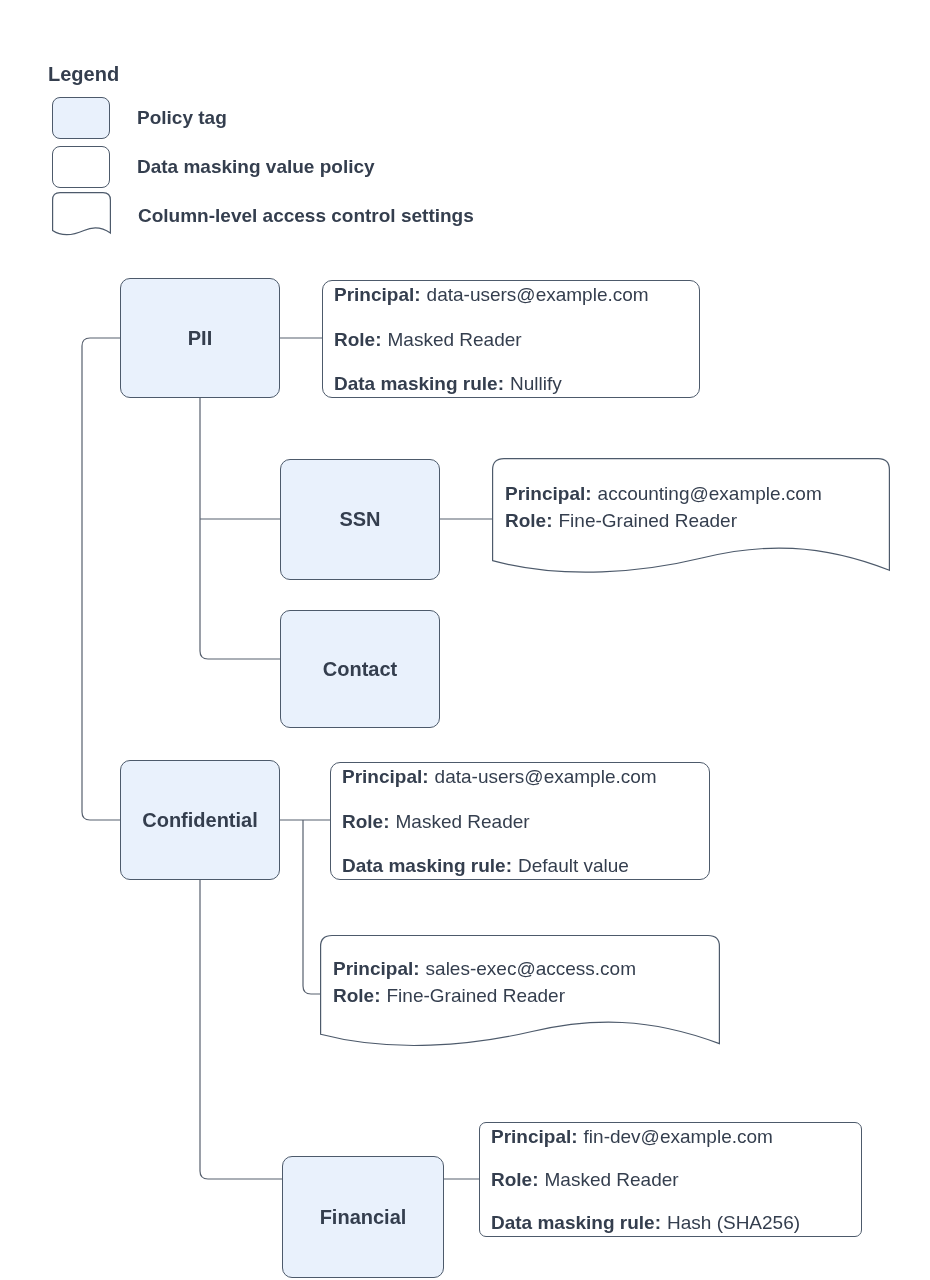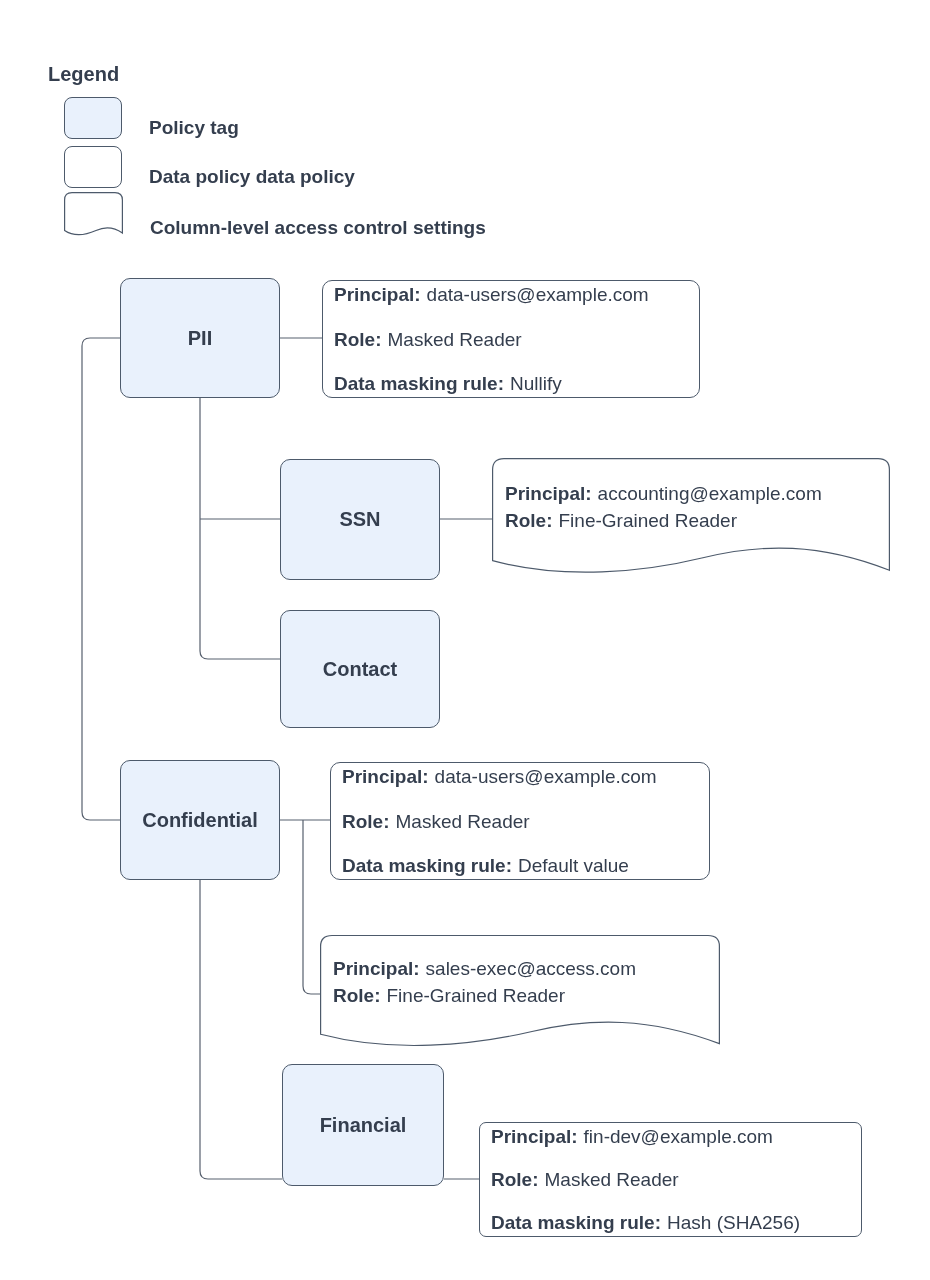--- a/index.html
+++ b/index.html
@@ -12,21 +12,21 @@
     overflow:hidden;
   }
   svg.connectors{position:absolute;left:0;top:0;width:930px;height:1280px;}
   svg.connectors path{fill:none;stroke:#57606e;stroke-width:1.2px;}
 
   
   .legend-heading{
     position:absolute;left:48px;top:63px;
     font-size:20px;font-weight:bold;
   }
-  .legend-row{position:absolute;left:64px;display:flex;align-items:flex-end;}
+  .legend-row{position:absolute;left:52px;display:flex;align-items:center;}
   .legend-label{font-size:19px;font-weight:bold;margin-left:27px;white-space:nowrap;}
   .swatch-rect{
     width:58px;height:42px;flex:0 0 58px;
     border:1.2px solid #4d5a6b;border-radius:8px;box-sizing:border-box;
   }
   .swatch-blue{background:#e9f1fc;}
   .swatch-white{background:#ffffff;}
   .swatch-doc{width:59px;height:47px;flex:0 0 59px;position:relative;}
   .swatch-doc svg{position:absolute;inset:0;width:100%;height:100%;overflow:visible;}
   .swatch-doc path{fill:#ffffff;stroke:#4d5a6b;stroke-width:1.2px;}
@@ -38,21 +38,21 @@
     border:1.2px solid #4d5a6b;
     border-radius:10px;
     box-sizing:border-box;
     display:flex;align-items:center;justify-content:center;
     font-size:20px;font-weight:bold;
   }
   .node-pii{left:120px;top:278px;width:160px;height:120px;}
   .node-ssn{left:280px;top:459px;width:160px;height:121px;}
   .node-contact{left:280px;top:610px;width:160px;height:118px;}
   .node-confidential{left:120px;top:760px;width:160px;height:120px;}
-  .node-financial{left:282px;top:1064px;width:162px;height:122px;}
+  .node-financial{left:282px;top:1156px;width:162px;height:122px;}
 
   
   .pbox{
     position:absolute;
     background:#ffffff;
     border:1.2px solid #4d5a6b;
     border-radius:10px;
     box-sizing:border-box;
     display:flex;flex-direction:column;justify-content:space-between;
     padding:0 8px 0 11px;
@@ -97,21 +97,21 @@
 
   <div class="legend-heading">Legend</div>
 
   <div class="legend-row" style="top:97px;">
     <div class="swatch-rect swatch-blue"></div>
     <div class="legend-label">Policy tag</div>
   </div>
 
   <div class="legend-row" style="top:146px;">
     <div class="swatch-rect swatch-white"></div>
-    <div class="legend-label">Data policy data policy</div>
+    <div class="legend-label">Data masking value policy</div>
   </div>
 
   <div class="legend-row" style="top:192px;">
     <div class="swatch-doc">
       <svg viewBox="0 0 59 47" preserveAspectRatio="none">
         <path d="M 8 .6 H 51 Q 58.4 .6 58.4 8 V 41 C 49 34.5 41 34.5 32 38.5 C 23 42.5 11 45.5 .6 38.5 V 8 Q .6 .6 8 .6 Z"></path>
       </svg>
     </div>
     <div class="legend-label">Column-level access control settings</div>
   </div>

